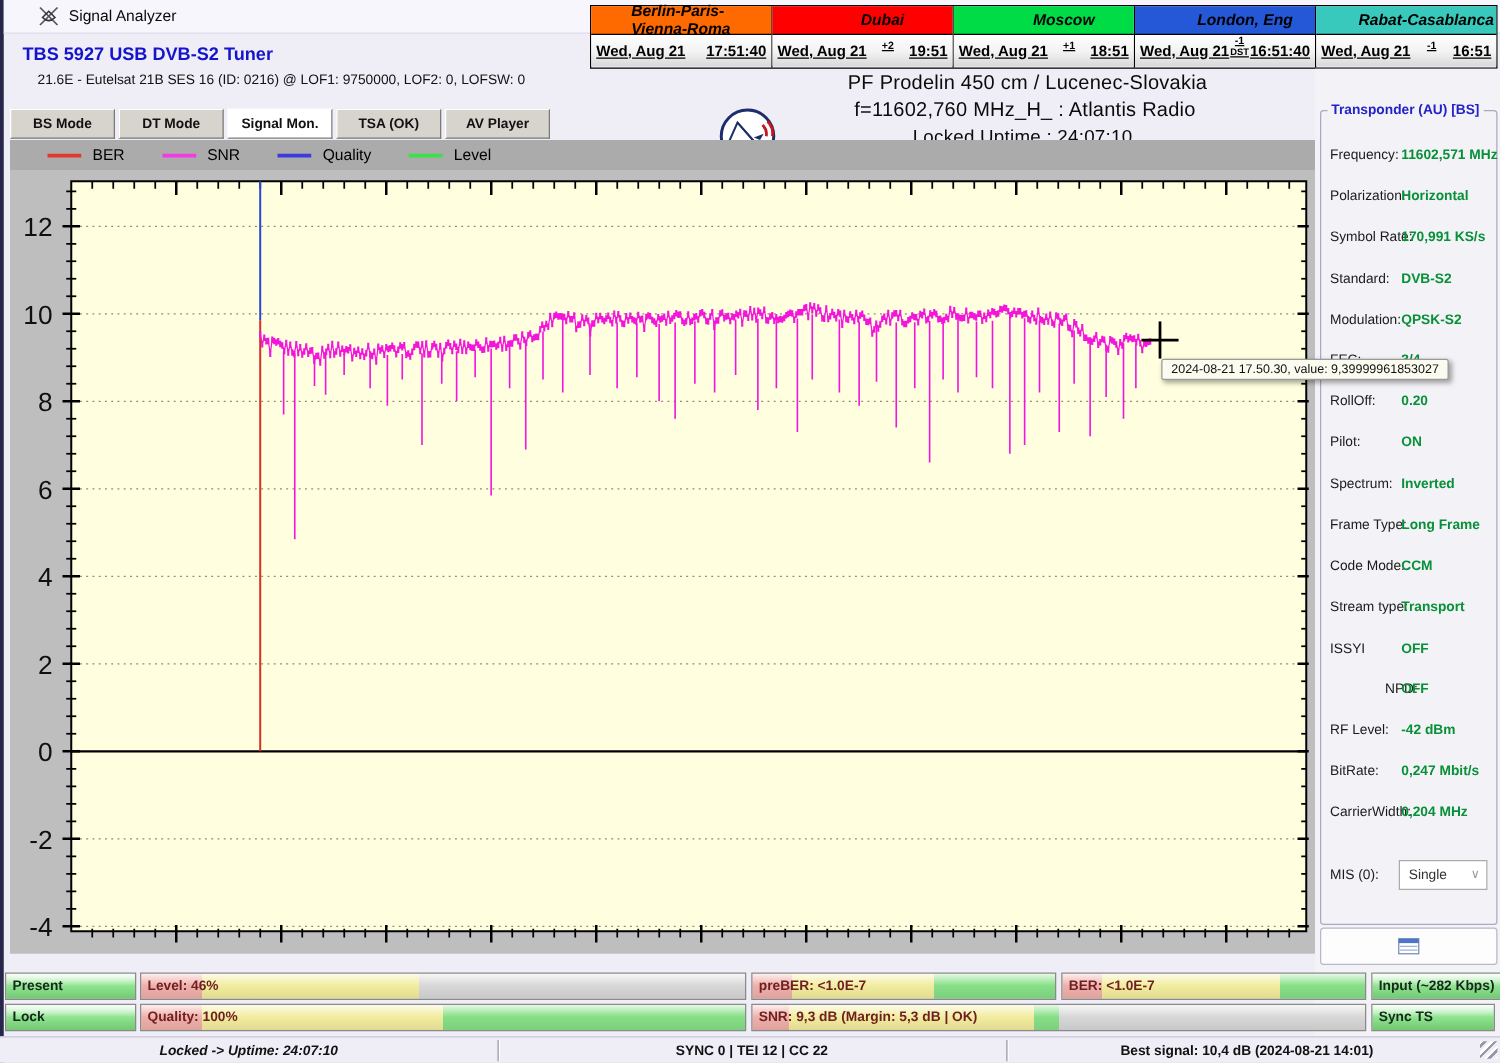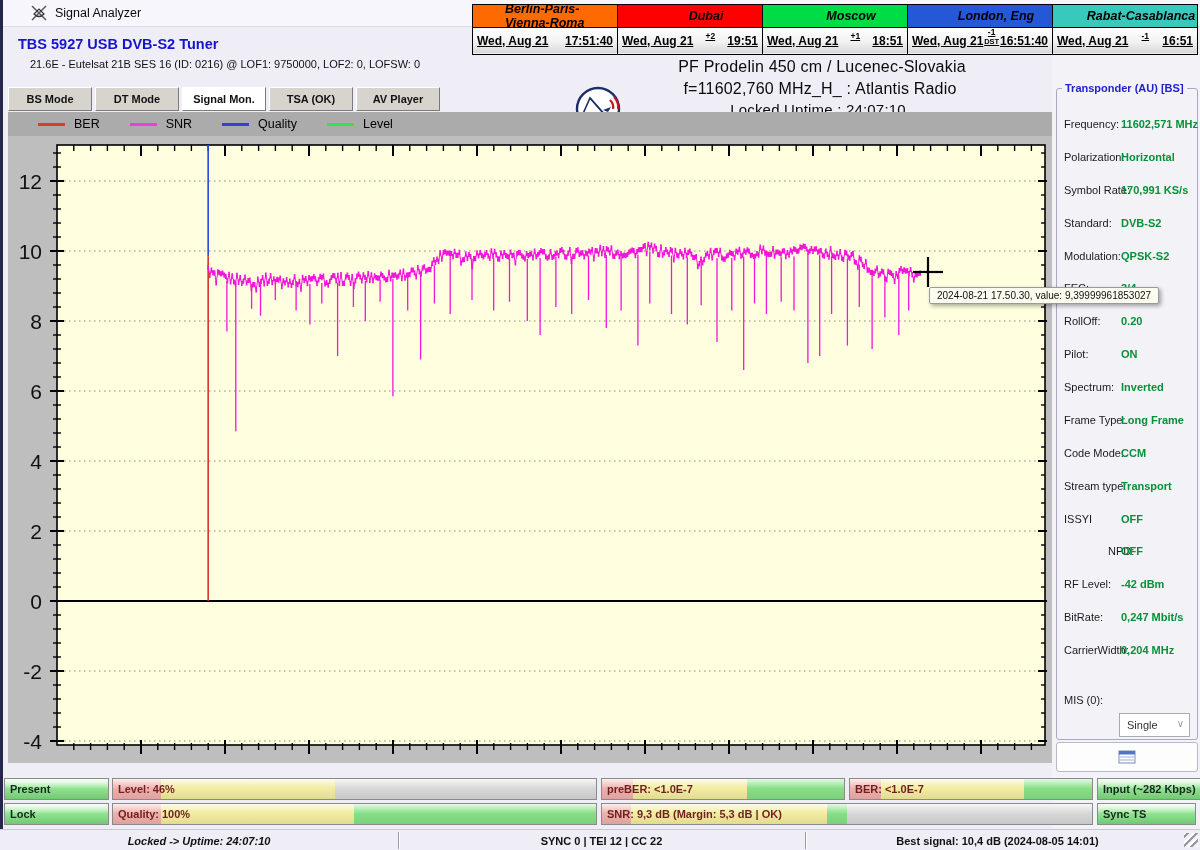--- a/index.html
+++ b/index.html
@@ -42,21 +42,21 @@
   .leg-label{font-size:12.5px;color:#000;}
   #chart-wrap{left:8px;top:136px;width:1044px;height:627px;background:#BEBEBE;}
   
   #panel{left:1052px;top:55px;width:148px;height:795px;background:#F3F2F7;}
   #groupbox{left:1056px;top:88px;width:140px;height:650px;border:1px solid #A9A9C4;border-radius:3px;}
   #groupbox-title{left:1062px;top:82px;font-size:11px;font-weight:bold;color:#2222C8;background:#F3F2F7;padding:0 3px;}
   .fld-label{position:absolute;left:1064px;font-size:11px;color:#1a1a1a;white-space:nowrap;}
   .fld-value{position:absolute;left:1121px;font-size:11px;font-weight:bold;color:#089038;white-space:nowrap;}
   #mis-label{left:1064px;top:694px;font-size:11px;color:#1a1a1a;}
   #mis-select{left:1119px;top:688px;width:62px;height:22px;background:#fff;border:1px solid #ABABAB;
-              font-size:11px;color:#333;display:flex;align-items:center;padding-left:7px;cursor:pointer;margin-top:25px;}
+              font-size:11px;color:#333;display:flex;align-items:center;padding-left:7px;cursor:pointer;}
   #mis-chevron{position:absolute;right:5px;top:4px;color:#999;font-size:10px;}
   #panel-button{left:1056px;top:742px;width:140px;height:28px;background:#FDFDFD;border:1px solid #B8B8C8;
                 border-radius:3px;display:flex;align-items:center;justify-content:center;cursor:pointer;}
   
   #tooltip{left:929px;top:287px;background:#FBFBF0;border:1px solid #9a9a9a;border-radius:2px;
            box-shadow:2px 2px 4px rgba(0,0,0,.35);font-size:10px;color:#111;padding:2px 7px;white-space:nowrap;z-index:40;}
   #crosshair{left:913px;top:257px;z-index:30;}
   
   .meter-row{position:absolute;left:0;width:1200px;height:22px;}
   .mcell{position:absolute;height:22px;border:1px solid #8a8a8a;box-sizing:border-box;
@@ -512,16 +512,16 @@
         <div class="gloss"></div>
         <span class="lab-plain">Sync TS</span>
       </div>
     </div>
 
   <div class="abs" id="statusbar">
     <div id="grip"></div>
   <div class="sb-seg" style="left: 0px; width: 398px; font-style: italic;">Locked -&gt; Uptime: 24:07:10</div>
       <div class="sb-seg" style="left: 398px; width: 407px;">SYNC 0 | TEI 12 | CC 22</div>
       <div class="sb-div" style="left: 398px;"></div>
-      <div class="sb-seg" style="left: 805px; width: 385px;">Best signal: 10,4 dB (2024-08-05 14:01)</div>
+      <div class="sb-seg" style="left: 805px; width: 385px;">Best signal: 10,4 dB (2024-08-21 14:01)</div>
       <div class="sb-div" style="left: 805px;"></div>
     </div>
 </div>
 
 </body></html>

